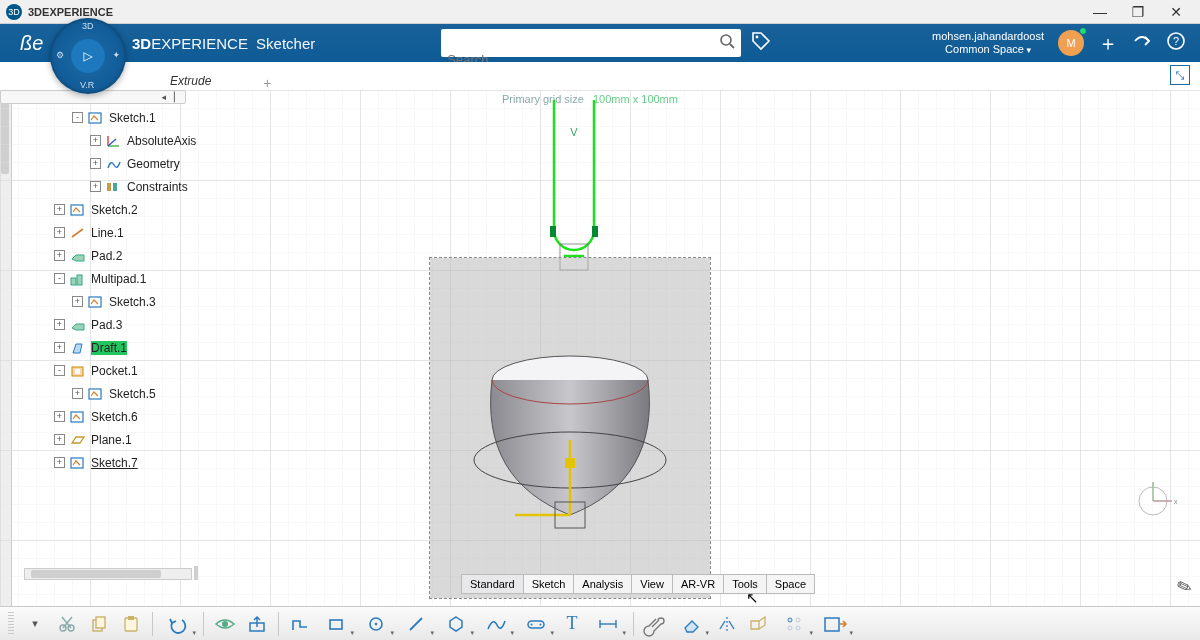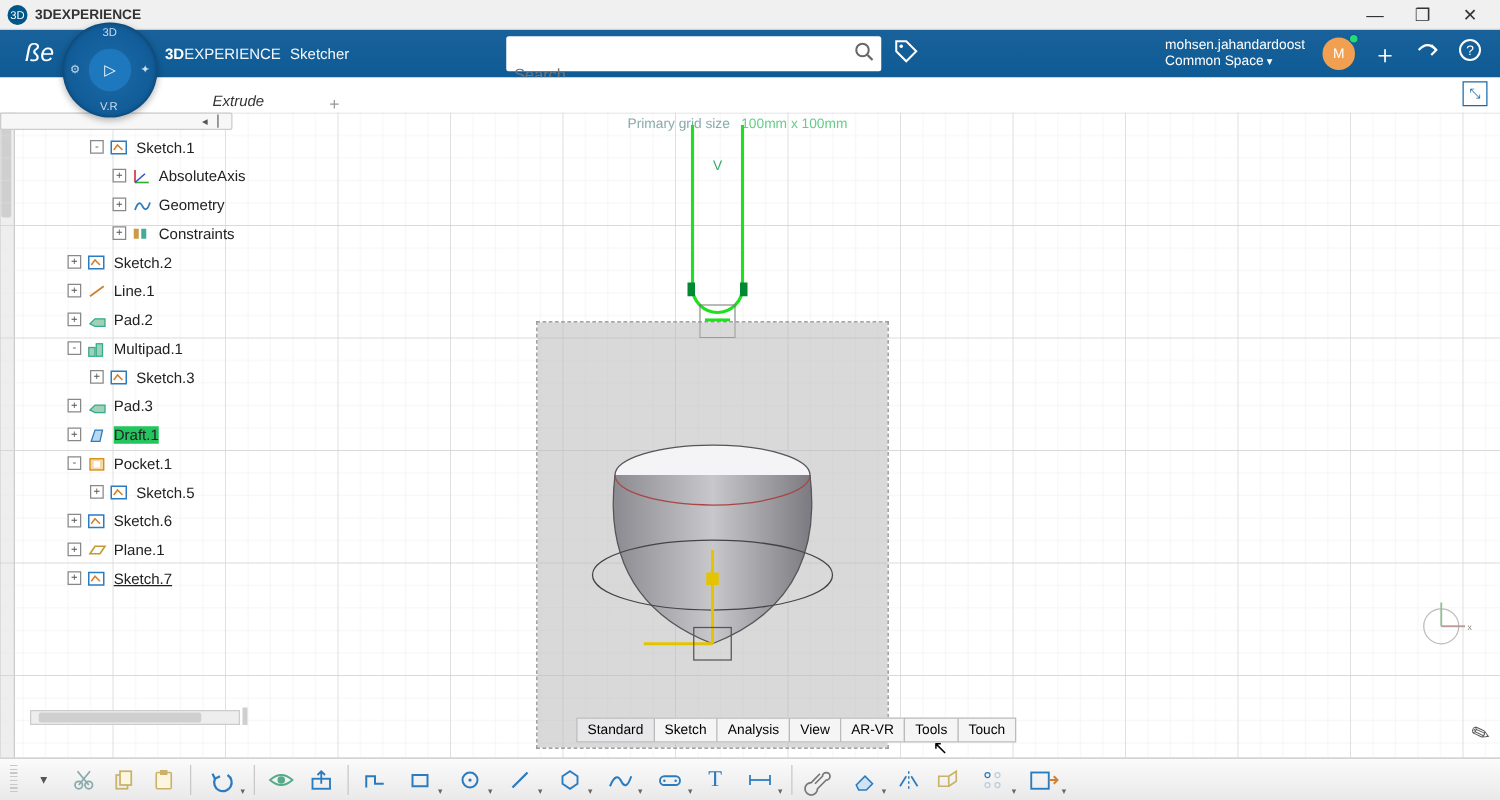--- a/index.html
+++ b/index.html
@@ -8,30 +8,30 @@
   .titlebar .logo3de { width: 16px; height: 16px; border-radius: 50%; background: #005686; color:#fff; font-size:9px; display:flex; align-items:center; justify-content:center; margin-right:6px;}
   .titlebar .title { font-size: 11px; font-weight: 600; color: #333; }
   .titlebar .winbtns { margin-left: auto; display: flex; gap: 18px; padding-right: 8px; }
   .titlebar .winbtns span { font-size: 14px; color: #333; cursor: default; width:20px; text-align:center;}
   .header { height: 38px; background: linear-gradient(#19619a, #0e5b95); display: flex; align-items: center; position: relative; color: #fff; }
   .compass-wrap { position: absolute; left: 50px; top: -6px; width: 76px; height: 76px; z-index: 5;}
   .compass-outer { width: 76px; height: 76px; border-radius: 50%; background: radial-gradient(#1a6aa7, #0d5590); box-shadow: 0 0 4px rgba(0,0,0,.4) inset, 0 2px 6px rgba(0,0,0,.3); position: relative; color:#cde; }
   .compass-inner { position:absolute; left:50%; top:50%; width:34px; height:34px; margin:-17px; border-radius:50%; background:#1d78be; display:flex; align-items:center; justify-content:center; color:#fff; font-size:12px;}
   .compass-outer .q { position:absolute; font-size:9px; }
   .ds-logo { width: 40px; text-align:center; font-style: italic; font-size: 20px; padding-left:20px;}
-  .brand { margin-left: 92px; font-size: 12px; }
+  .brand { margin-left: 92px; font-size: 15px; }
   .brand b { font-weight: 700; }
   .brand span.light { font-weight: 300; opacity: .95; }
   .brand .module { font-weight: 300; margin-left: 4px; opacity:.95;}
   .searchwrap { margin-left: 126px; width: 300px; height: 28px; background:#fff; border-radius:2px; display:flex; align-items:center; padding:0 6px; }
   .searchwrap input { flex:1; border:none; outline:none; font-size:13px; color:#404040; background:transparent;margin-top:32px;}
   .searchwrap .sicon { color:#777; font-size:16px; }
   .tagicon { margin-left:10px; color:#fff; font-size:18px;}
   .hdr-right { margin-left:auto; display:flex; align-items:center; gap:14px; padding-right:14px; }
-  .userblock { text-align:left; font-size:11px; line-height:13px; }
+  .userblock { text-align:center; font-size:11px; line-height:13px; }
   .userblock .space::after { content:" ▾"; font-size:9px;}
   .avatar { width:26px; height:26px; border-radius:50%; background:#f0a050; display:flex; align-items:center; justify-content:center; font-size:11px; position:relative;}
   .avatar .badge { position:absolute; top:-3px; right:-3px; width:8px; height:8px; border-radius:50%; background:#2d7; border:1px solid #0e5b95;}
   .hicon { font-size:20px; color:#fff; }
   .tabbar { height: 34px; background:#fff; border-bottom:1px solid #c9c9c9; display:flex; align-items:flex-end; padding-left:130px; position:relative;}
   .tabbar .tab { padding: 4px 40px 5px; font-size:12px; font-style:italic; color:#333; border-bottom:2px solid #1a6aa7;}
   .tabbar .plus { padding:4px 12px; color:#999; font-size:14px;}
   .tabbar .collapse { position:absolute; right:10px; top:3px; width:20px; height:20px; border:1px solid #1a6aa7; color:#1a6aa7; font-size:11px; display:flex; align-items:center; justify-content:center;}
   .workspace { position:absolute; top:90px; left:0; right:0; bottom:34px; background:#fff; }
   .treescroll { position:absolute; left:0; top:0; width:186px; height:14px; background:#f7f7f7; border:1px solid #ccc; border-radius:2px; display:flex; justify-content:flex-end; align-items:center; z-index:3;}
@@ -372,21 +372,21 @@
 
     <div class="cursor" style="left:746px; top:499px;">↖</div>
 
     <div class="sectiontabs" id="stabs">
         <div class="st active">Standard</div>
         <div class="st">Sketch</div>
         <div class="st">Analysis</div>
         <div class="st">View</div>
         <div class="st">AR-VR</div>
         <div class="st">Tools</div>
-        <div class="st">Touch</div>
+        <div class="st">Space</div>
       </div>
 
     <div class="hsb">
         <div class="thumb"></div>
       </div>
     <div style="position:absolute;left:194px;bottom:26px;width:4px;height:14px;background:#cfcfcf;"></div>
   </div>
 </div>
 
 <div class="toolbar">

